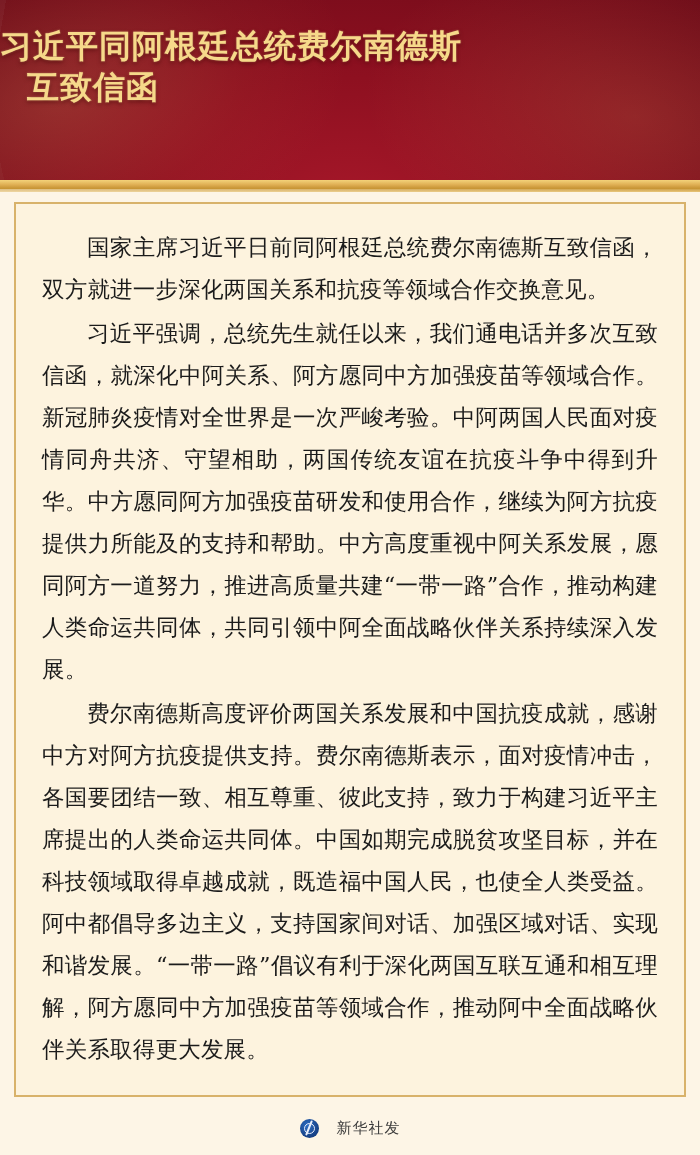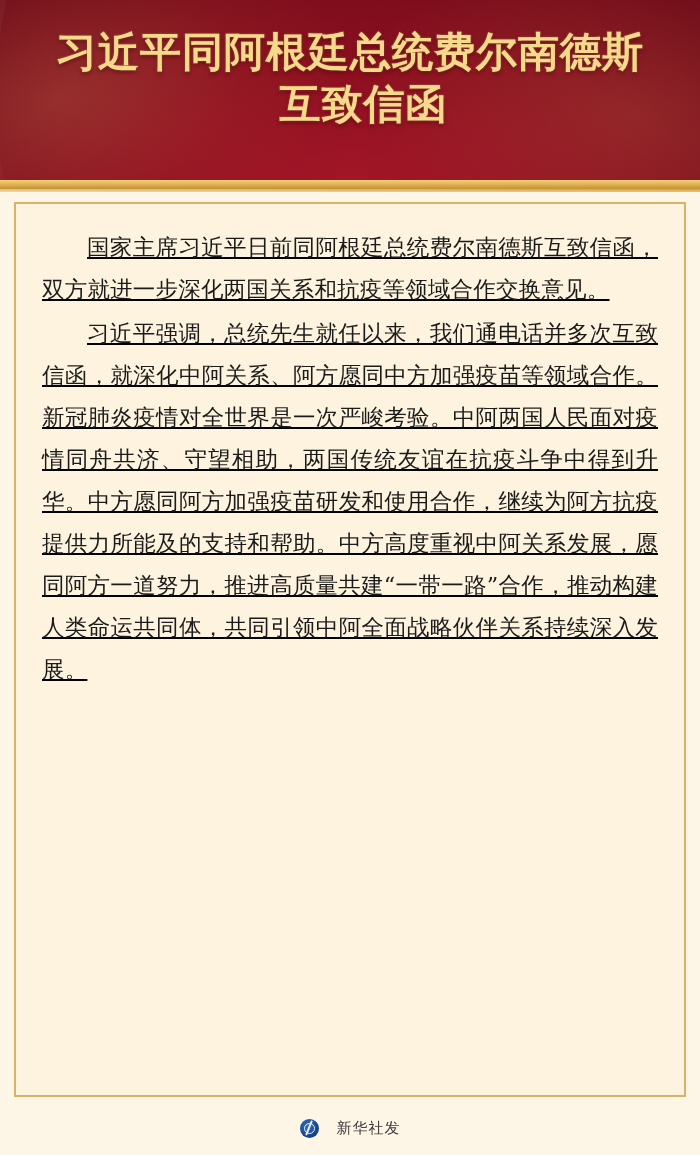--- a/index.html
+++ b/index.html
@@ -57,25 +57,25 @@
     inset: 0;
     background:
       linear-gradient(100deg, rgba(255,255,255,0.05) 0 6px, rgba(255,255,255,0) 6px 60px),
       linear-gradient(78deg, rgba(255,255,255,0.04) 0 4px, rgba(255,255,255,0) 4px 48px);
     opacity: .8;
   }
   .banner-title {
     position: relative;
     z-index: 3;
     padding-top: 26px;
-    text-align: center;
+    text-align: left;
     color: #f6d98a;
     font-family: "DejaVu Serif", "Liberation Serif", serif;
     font-weight: bold;
-    font-size: 41px;
+    font-size: 32px;
     line-height: 1.28;
     letter-spacing: 1px;
     text-shadow: 0 2px 4px rgba(60,0,0,0.55), 0 0 2px rgba(255,230,160,0.5);
   }
   .banner-title .line2 { display: block; padding-left: 27px; }
 
   .gold-bar {
     position: relative;
     width: 700px;
     height: 12px;
@@ -87,21 +87,20 @@
     left: 0; right: 0; bottom: 0;
     height: 3px;
     background: linear-gradient(90deg, rgba(255,255,255,0.35), rgba(255,255,255,0.05));
   }
 
   
   .body-wrap {
     position: relative;
     padding: 10px 14px 0 14px;
     box-sizing: border-box;
-    text-decoration: underline;
   }
   .article {
     border: 2px solid #d8b26a;
     background: #fdf3de;
     padding: 22px 26px 26px 26px;
     box-sizing: border-box;
     height: 895px;
   }
   .para {
     margin: 0 0 2px 0;
@@ -172,20 +171,21 @@
       <span class="line2">互致信函</span>
     </div>
   </div>
 
   <div class="gold-bar"></div>
 
   <div class="body-wrap">
     <div class="article">
       <p class="para">国家主席习近平日前同阿根廷总统费尔南德斯互致信函，双方就进一步深化两国关系和抗疫等领域合作交换意见。</p>
       <p class="para">习近平强调，总统先生就任以来，我们通电话并多次互致信函，就深化中阿关系、阿方愿同中方加强疫苗等领域合作。新冠肺炎疫情对全世界是一次严峻考验。中阿两国人民面对疫情同舟共济、守望相助，两国传统友谊在抗疫斗争中得到升华。中方愿同阿方加强疫苗研发和使用合作，继续为阿方抗疫提供力所能及的支持和帮助。中方高度重视中阿关系发展，愿同阿方一道努力，推进高质量共建“一带一路”合作，推动构建人类命运共同体，共同引领中阿全面战略伙伴关系持续深入发展。</p>
+      <p class="para">费尔南德斯高度评价两国关系发展和中国抗疫成就，感谢中方对阿方抗疫提供支持。费尔南德斯表示，面对疫情冲击，各国要团结一致、相互尊重、彼此支持，致力于构建习近平主席提出的人类命运共同体。中国如期完成脱贫攻坚目标，并在科技领域取得卓越成就，既造福中国人民，也使全人类受益。阿中都倡导多边主义，支持国家间对话、加强区域对话、实现和谐发展。“一带一路”倡议有利于深化两国互联互通和相互理解，阿方愿同中方加强疫苗等领域合作，推动阿中全面战略伙伴关系取得更大发展。</p>
     </div>
   </div>
 
   <div class="footer">
     <span class="xinhua-logo"></span>
     <span class="footer-text">新华社发</span>
   </div>
 
 </div>
 

